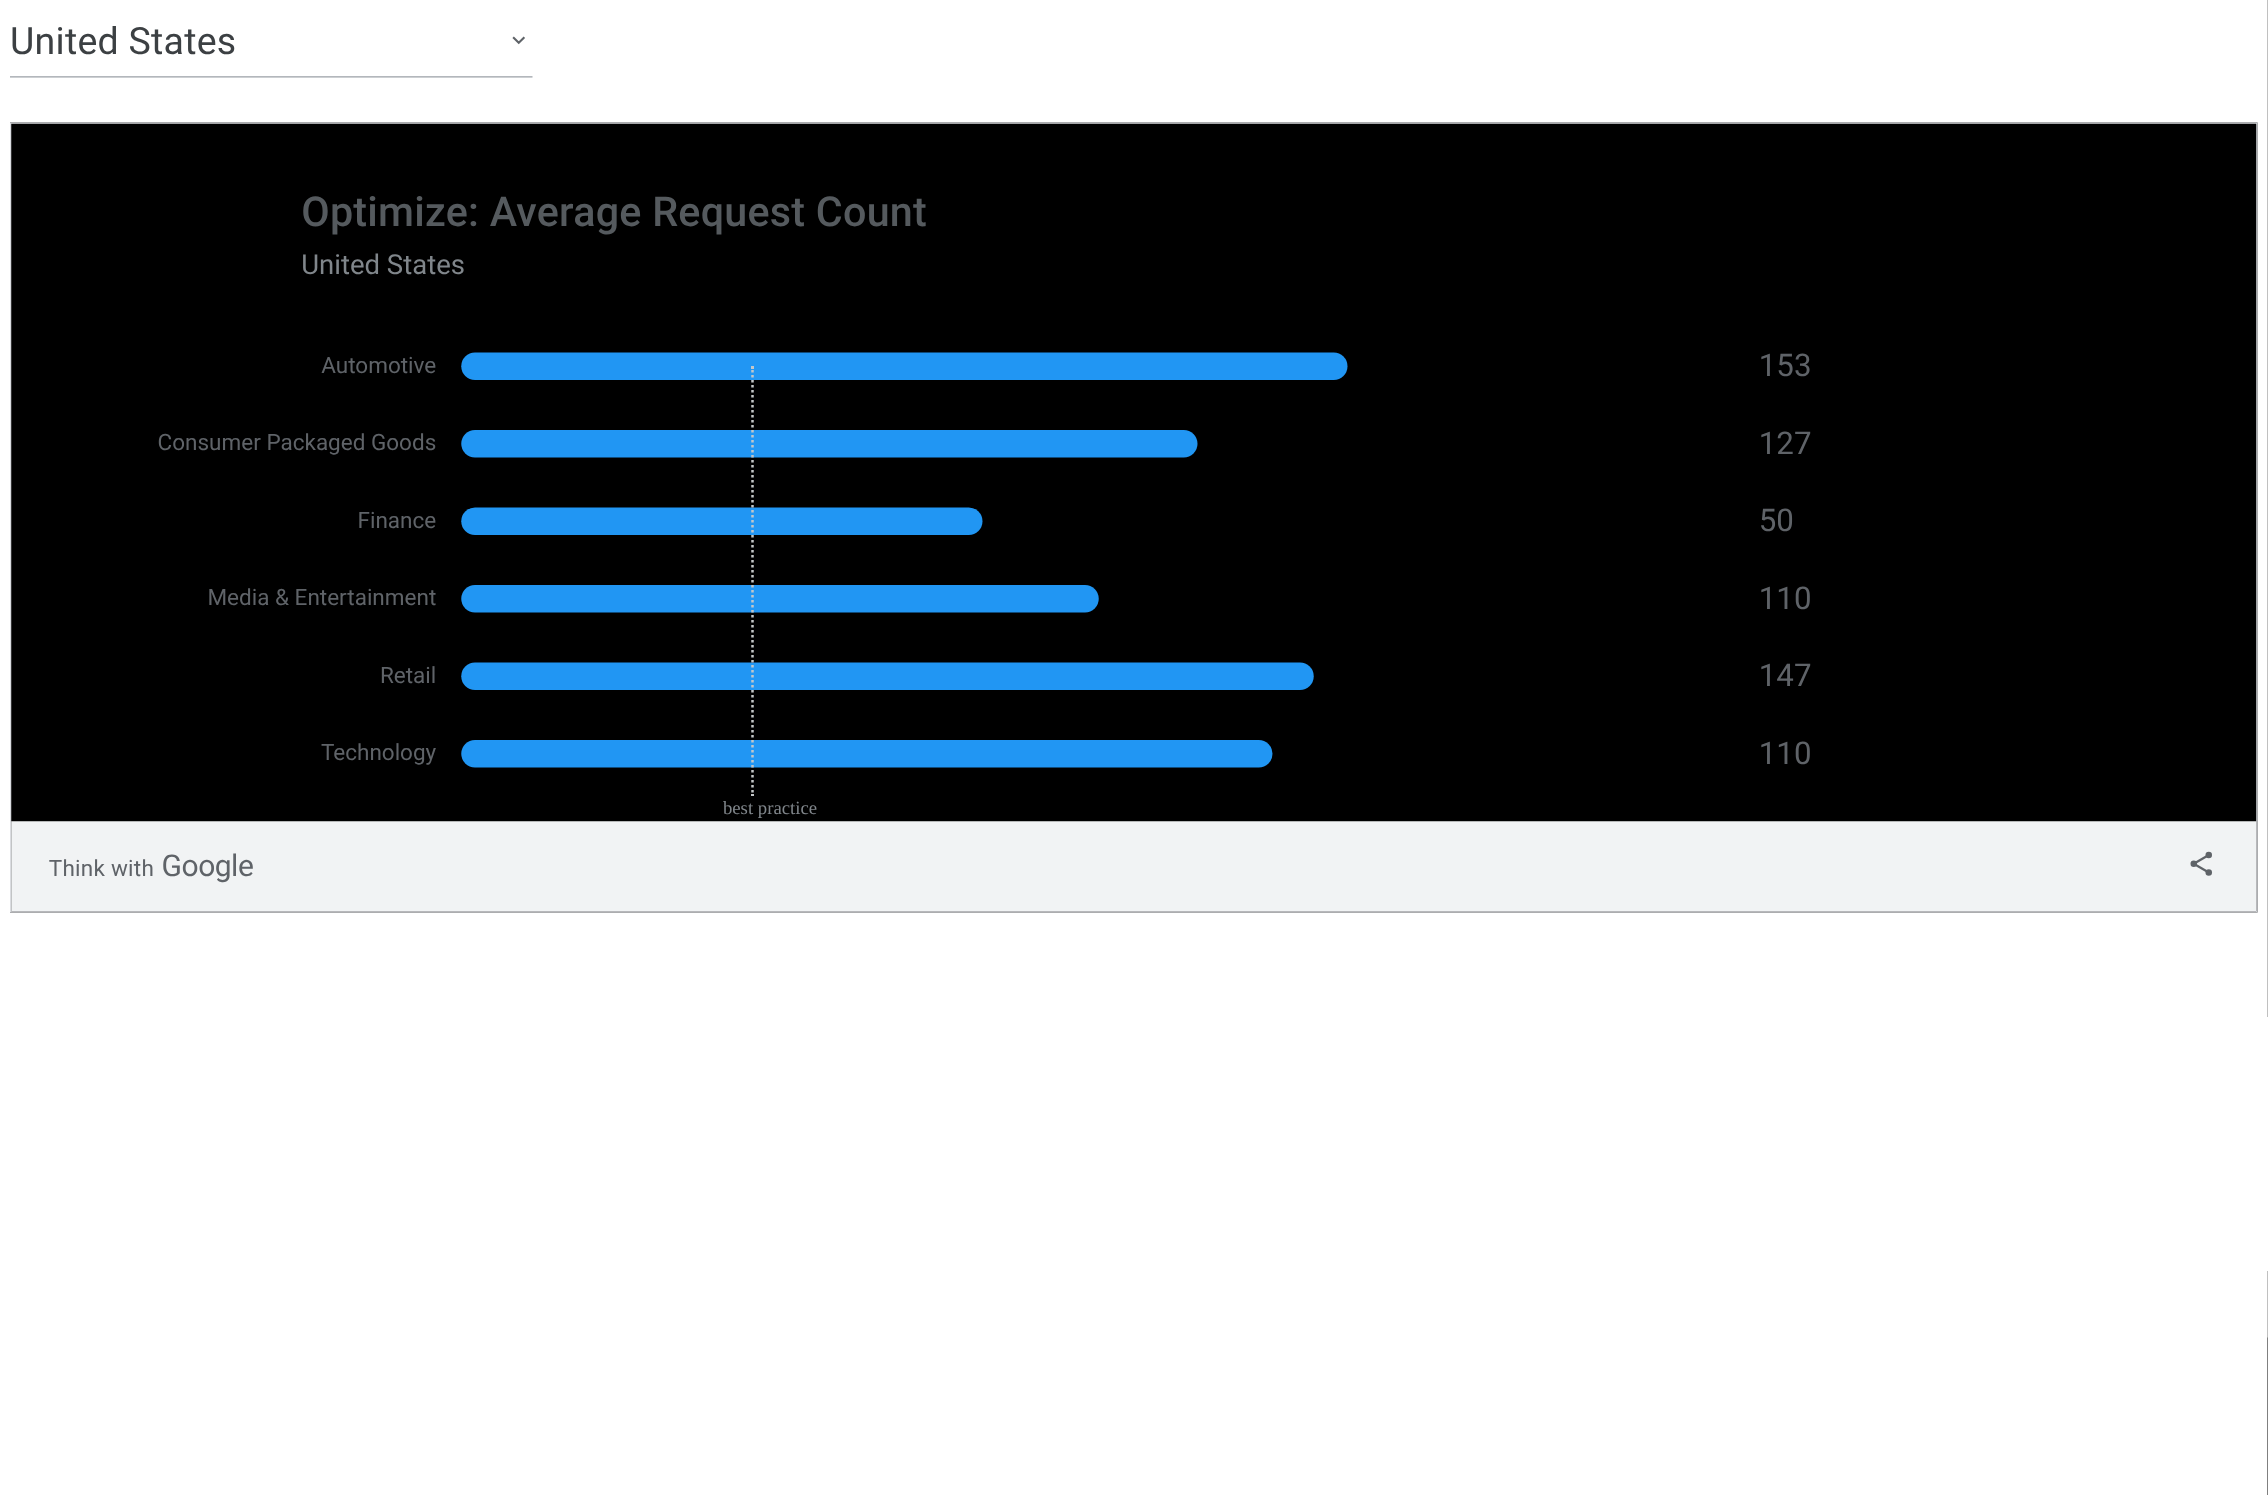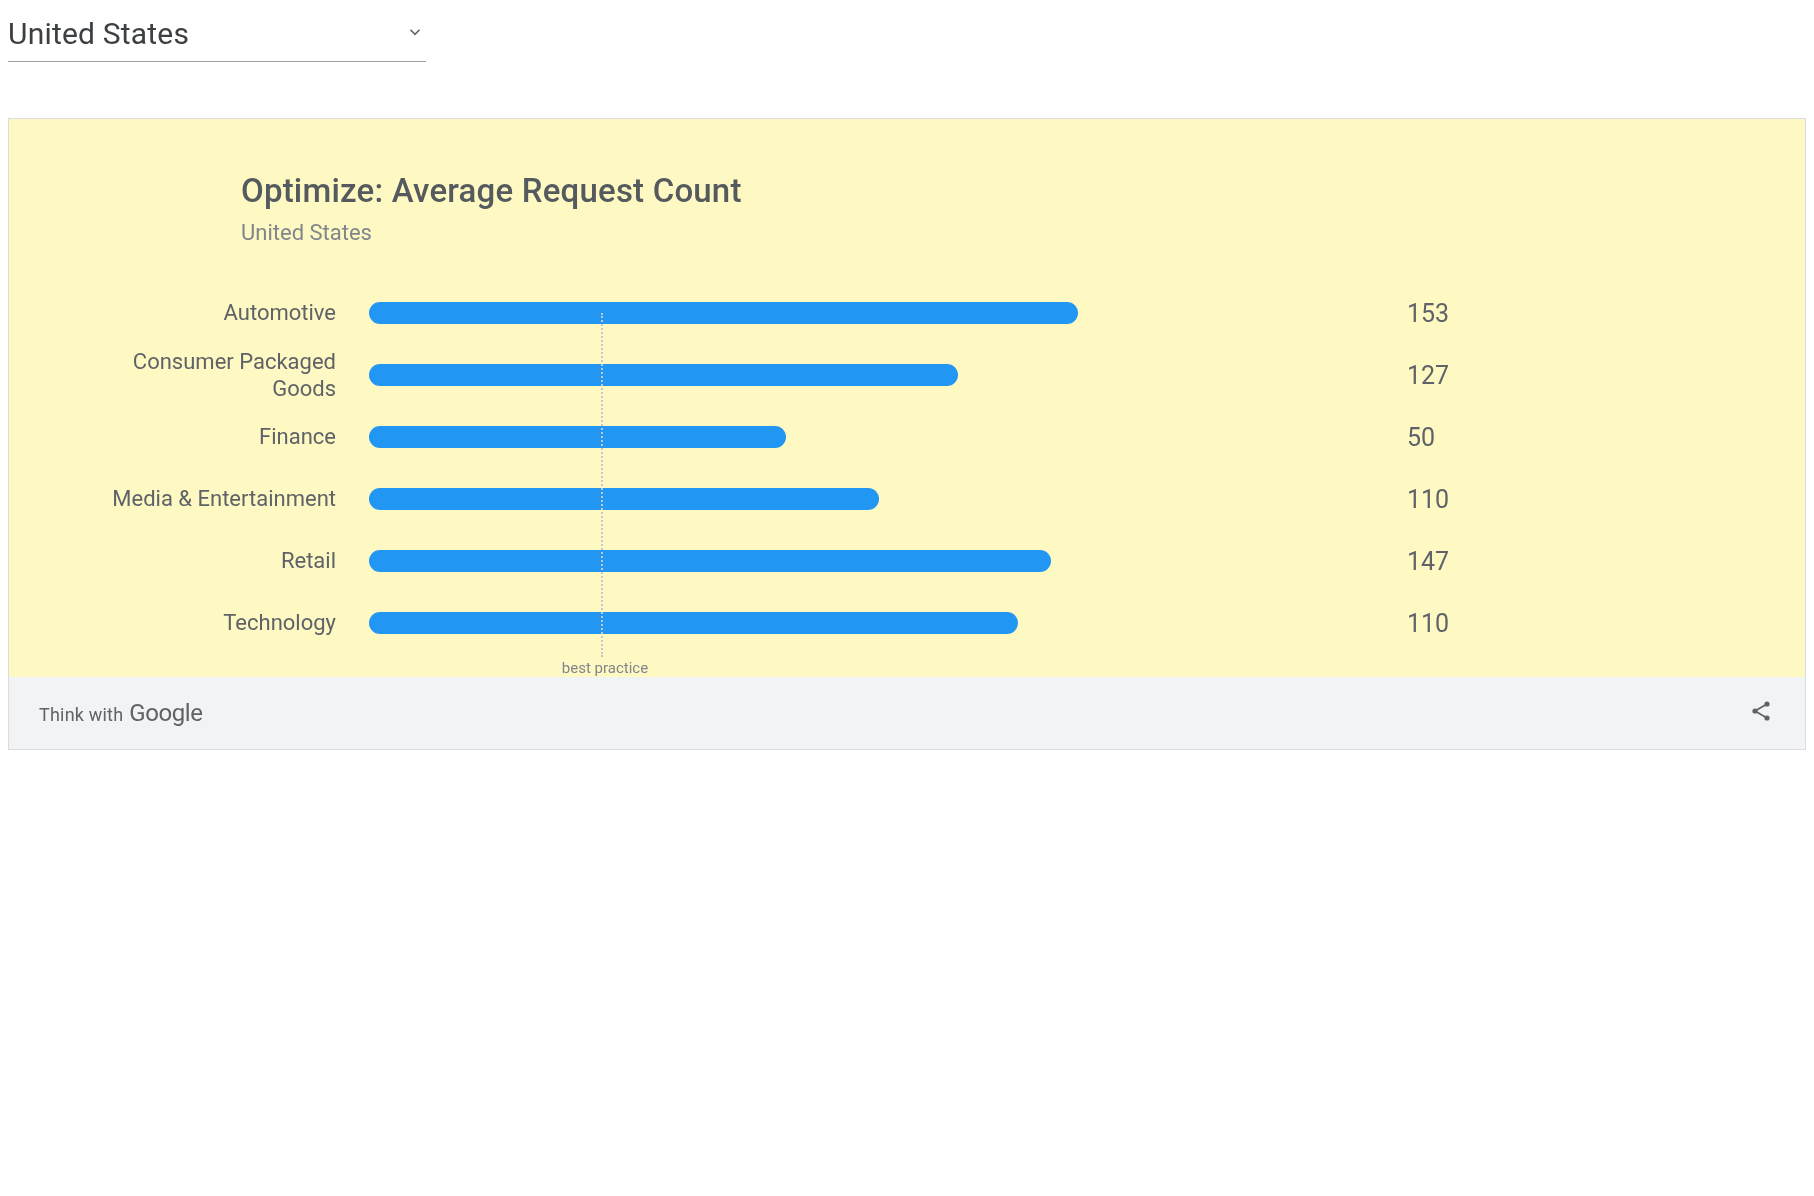--- a/index.html
+++ b/index.html
@@ -38,24 +38,24 @@
   .dropdown-wrap .label {
     font-size: 30px;
     font-weight: 400;
     color: var(--text-dark);
     letter-spacing: .2px;
   }
   .dropdown-wrap .chev svg { width: 18px; height: 18px; }
 
   
   .card {
-    margin-top: 56px;
+    margin-top: 36px;
     border: 1px solid var(--border-light);
     width: 100%;
-    background: #fef9c3;
+    background: #000000;
   }
 
   .chart-area {
     padding: 52px 70px 18px 70px;
     position: relative;
   }
   .chart-title {
     font-size: 33px;
     font-weight: 500;
     color: #555a5e;
@@ -73,22 +73,22 @@
   }
   .row {
     display: flex;
     align-items: center;
     height: 56px;
     margin-bottom: 6px;
   }
   .row-label {
     width: 290px;
     text-align: right;
-    padding-right: 33px;
-    font-size: 22px;
+    padding-right: 20px;
+    font-size: 18px;
     color: var(--text-grey);
     line-height: 1.25;
   }
   .bar-track {
     flex: 0 0 1020px; 
     position: relative;
     height: 22px;
   }
   .bar {
     position: absolute;
@@ -223,21 +223,21 @@
             <div class="row">
               <div class="row-label">Technology</div>
               <div class="bar-track">
                 <div class="bar" style="width: 649.091px;"></div>
               </div>
               <div class="row-value">110</div>
             </div>
           </div>
 
         <div class="best-caption">
-          <span id="bpCaption" style="left: 236px;">best practice</span>
+          <span id="bpCaption" style="left: 247px; font-family: Liberation Serif, serif;">best practice</span>
         </div>
       <div class="best-line" style="position: absolute; left: 521.818px; top: 28px; bottom: -6px;"></div>
         </div>
 
     </div>
 
     <div class="card-footer">
       <div class="attribution">
         <span>Think with</span>
         <span class="google-word">Google</span>

